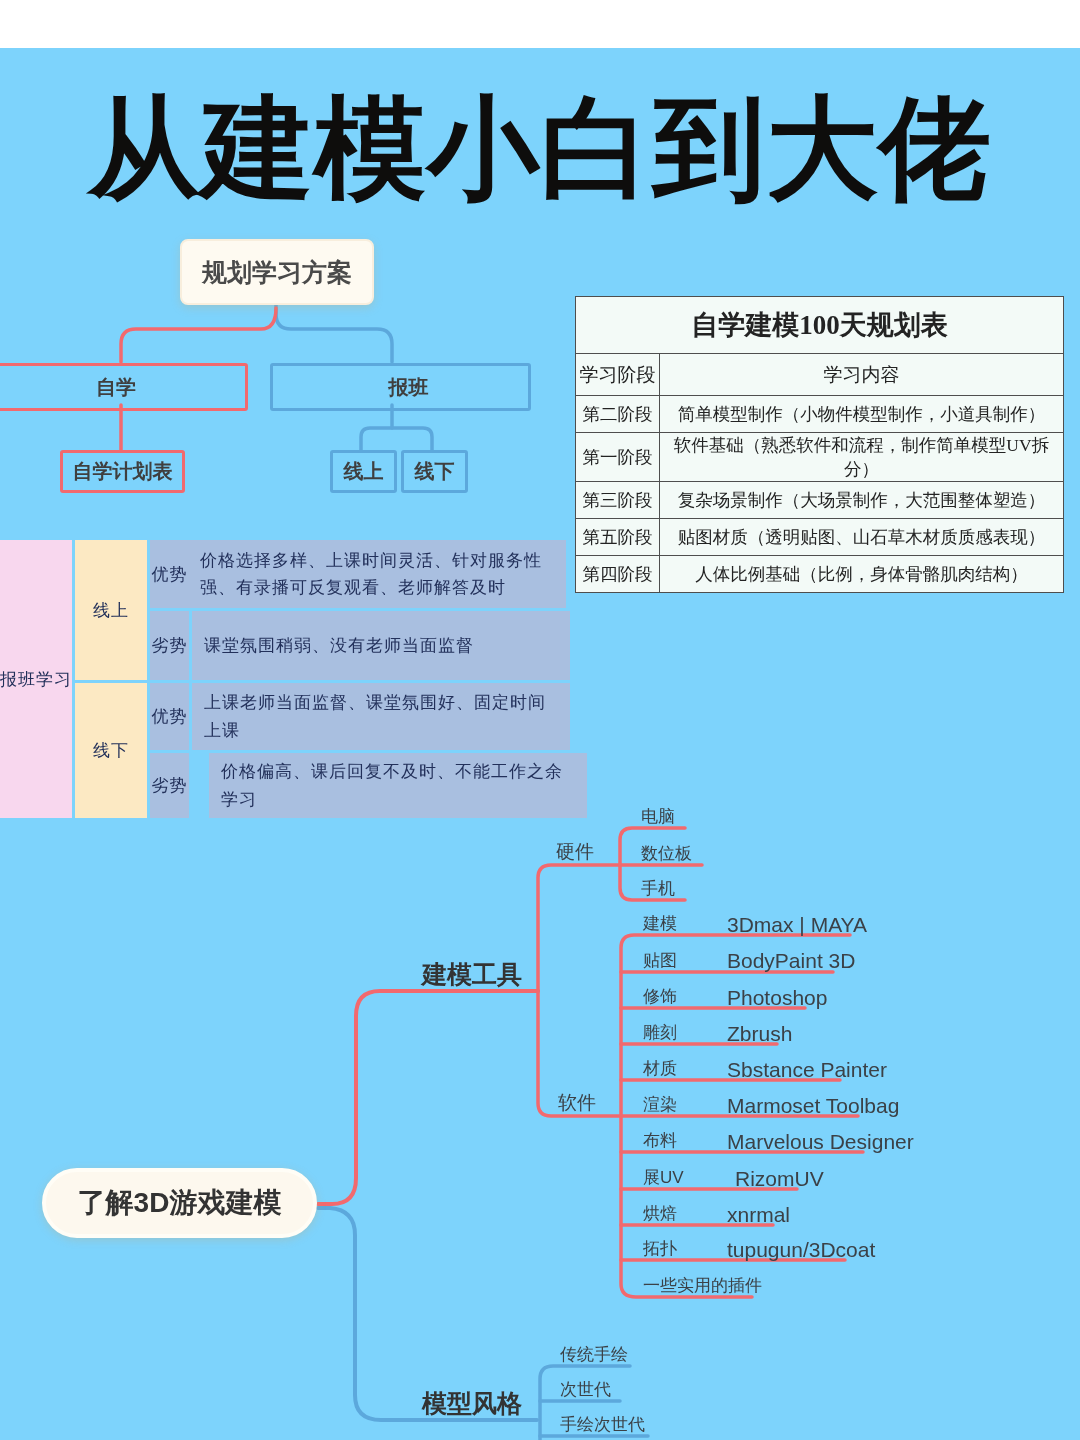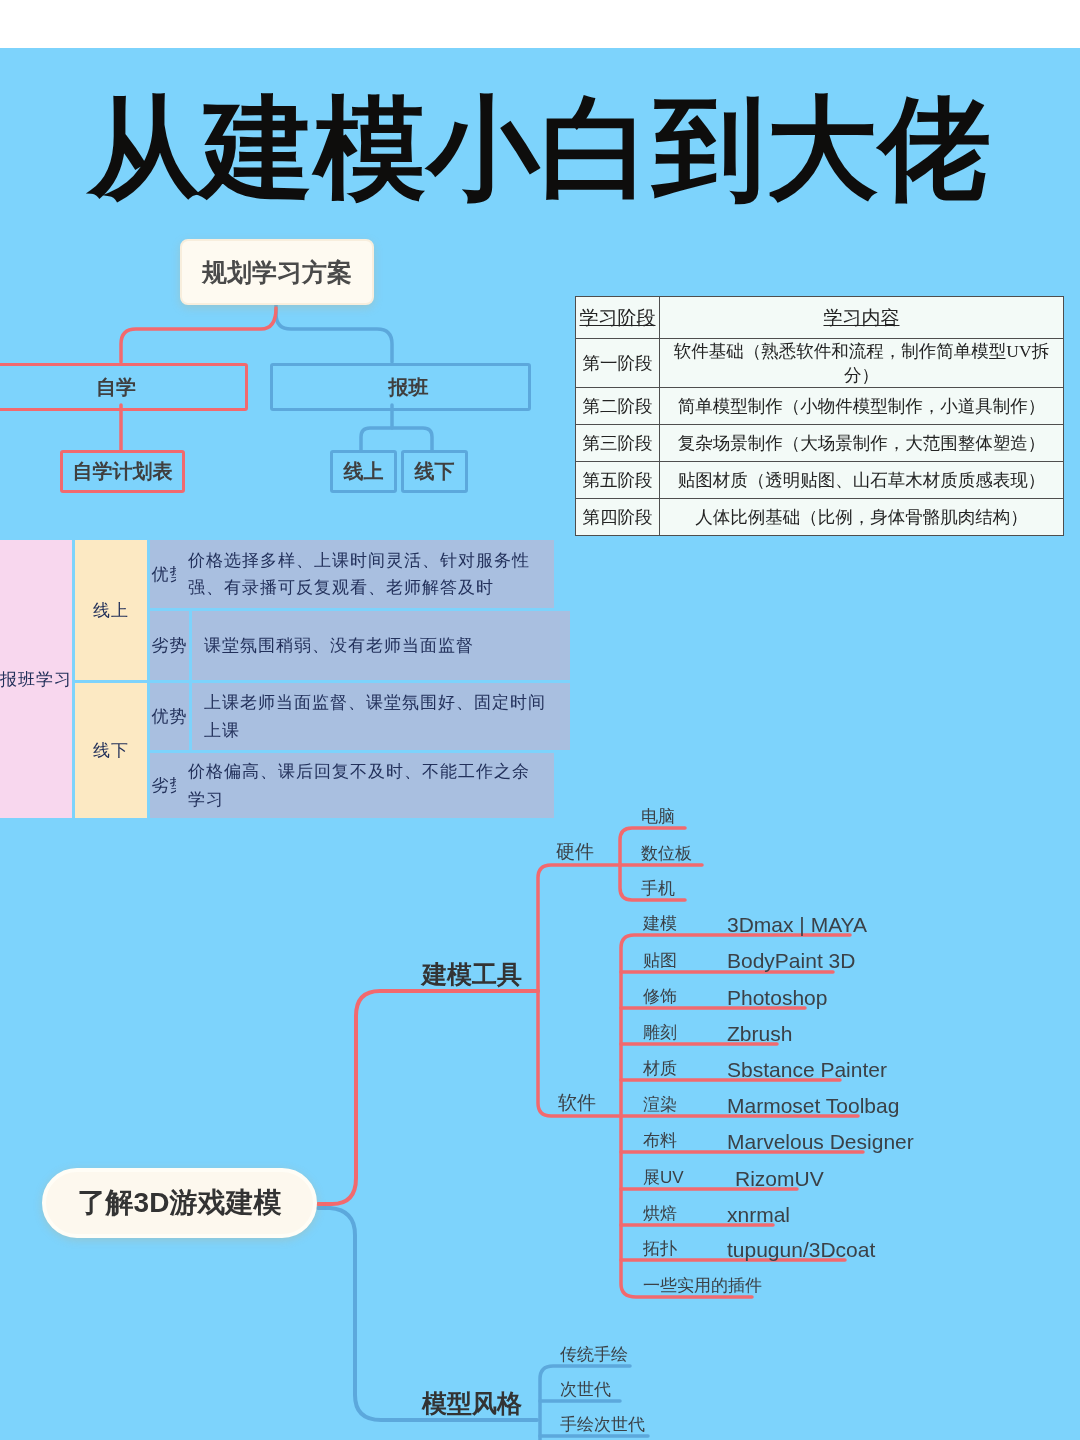--- a/index.html
+++ b/index.html
@@ -34,21 +34,21 @@
 
   
   .plan-table{
     position:absolute;z-index:2;left:575px;top:248px;width:489px;
     border-collapse:collapse;background:#f3faf7;
     font-family:"Liberation Serif","DejaVu Serif",serif;color:#232323;
     table-layout:fixed;
   }
   .plan-table td{border:1.5px solid #4e4e4e;text-align:center;padding:0 2px;}
   .plan-table .tt{height:56px;font-size:27px;font-weight:bold;}
-  .plan-table .hd{height:41px;font-size:19px;text-decoration:underline;}
+  .plan-table .hd{height:41px;font-size:19px;}
   .plan-table .rw{height:36px;font-size:17.5px;}
 
   
   .cmp-cell{
     position:absolute;z-index:2;display:flex;align-items:center;justify-content:center;
     color:#22305a;font-size:17px;letter-spacing:1px;
   }
   .cmp-pink{background:#f8d7ee;}
   .cmp-yellow{background:#fce9c3;}
   .cmp-blue{background:#a9bfe0;}
@@ -129,33 +129,36 @@
   <div class="fc-box fc-blue" style="left:401px;top:402px;width:61px;height:37px;">
     <span>线下</span>
   </div>
 
   <table class="plan-table">
     <colgroup>
         <col style="width:84px;">
         <col>
       </colgroup>
     <tbody>
+        <tr>
+          <td class="tt" colspan="2">自学建模100天规划表</td>
+        </tr>
     <tr>
       <td class="hd">学习阶段</td>
       <td class="hd">学习内容</td>
     </tr>
     <tr>
+      <td class="rw">第二阶段</td>
+      <td class="rw">简单模型制作（小物件模型制作，小道具制作）</td>
+    </tr>
+    <tr>
       <td class="rw">第一阶段</td>
       <td class="rw">软件基础（熟悉软件和流程，制作简单模型UV拆分）</td>
     </tr>
     <tr>
-      <td class="rw">第二阶段</td>
-      <td class="rw">简单模型制作（小物件模型制作，小道具制作）</td>
-    </tr>
-    <tr>
       <td class="rw">第三阶段</td>
       <td class="rw">复杂场景制作（大场景制作，大范围整体塑造）</td>
     </tr>
     <tr>
       <td class="rw">第五阶段</td>
       <td class="rw">贴图材质（透明贴图、山石草木材质质感表现）</td>
     </tr>
     <tr>
       <td class="rw">第四阶段</td>
       <td class="rw">人体比例基础（比例，身体骨骼肌肉结构）</td>
@@ -169,42 +172,42 @@
   <div class="cmp-cell cmp-yellow" style="left:75px;top:492px;width:72px;height:140px;">
     <span>线上</span>
   </div>
   <div class="cmp-cell cmp-yellow" style="left:75px;top:635px;width:72px;height:135px;">
     <span>线下</span>
   </div>
 
   <div class="cmp-cell cmp-blue" style="left:150px;top:492px;width:39px;height:68px;">
     <span>优势</span>
   </div>
-  <div class="cmp-cell cmp-blue cmp-text" style="left:176px;top:492px;width:378px;height:68px;box-sizing:border-box;">
+  <div class="cmp-cell cmp-blue cmp-text" style="left:188px;top:492px;width:378px;height:68px;box-sizing:border-box;">
     <span>价格选择多样、上课时间灵活、针对服务性强、有录播可反复观看、老师解答及时</span>
   </div>
 
   <div class="cmp-cell cmp-blue" style="left:150px;top:563px;width:39px;height:69px;">
     <span>劣势</span>
   </div>
   <div class="cmp-cell cmp-blue cmp-text" style="left:192px;top:563px;width:378px;height:69px;box-sizing:border-box;">
     <span>课堂氛围稍弱、没有老师当面监督</span>
   </div>
 
   <div class="cmp-cell cmp-blue" style="left:150px;top:635px;width:39px;height:67px;">
     <span>优势</span>
   </div>
   <div class="cmp-cell cmp-blue cmp-text" style="left:192px;top:635px;width:378px;height:67px;box-sizing:border-box;">
     <span>上课老师当面监督、课堂氛围好、固定时间上课</span>
   </div>
 
   <div class="cmp-cell cmp-blue" style="left:150px;top:705px;width:39px;height:65px;">
     <span>劣势</span>
   </div>
-  <div class="cmp-cell cmp-blue cmp-text" style="left:176px;top:705px;width:378px;height:65px;box-sizing:border-box;">
+  <div class="cmp-cell cmp-blue cmp-text" style="left:209px;top:705px;width:378px;height:65px;box-sizing:border-box;">
     <span>价格偏高、课后回复不及时、不能工作之余学习</span>
   </div>
 
   <div class="mm-root">
     <span>了解3D游戏建模</span>
   </div>
 
   <div class="txt mm-branch" style="left:402px;top:910px;width:140px;text-align:center;">建模工具</div>
   <div class="txt mm-branch" style="left:406px;top:1339px;width:132px;text-align:center;">模型风格</div>
 

